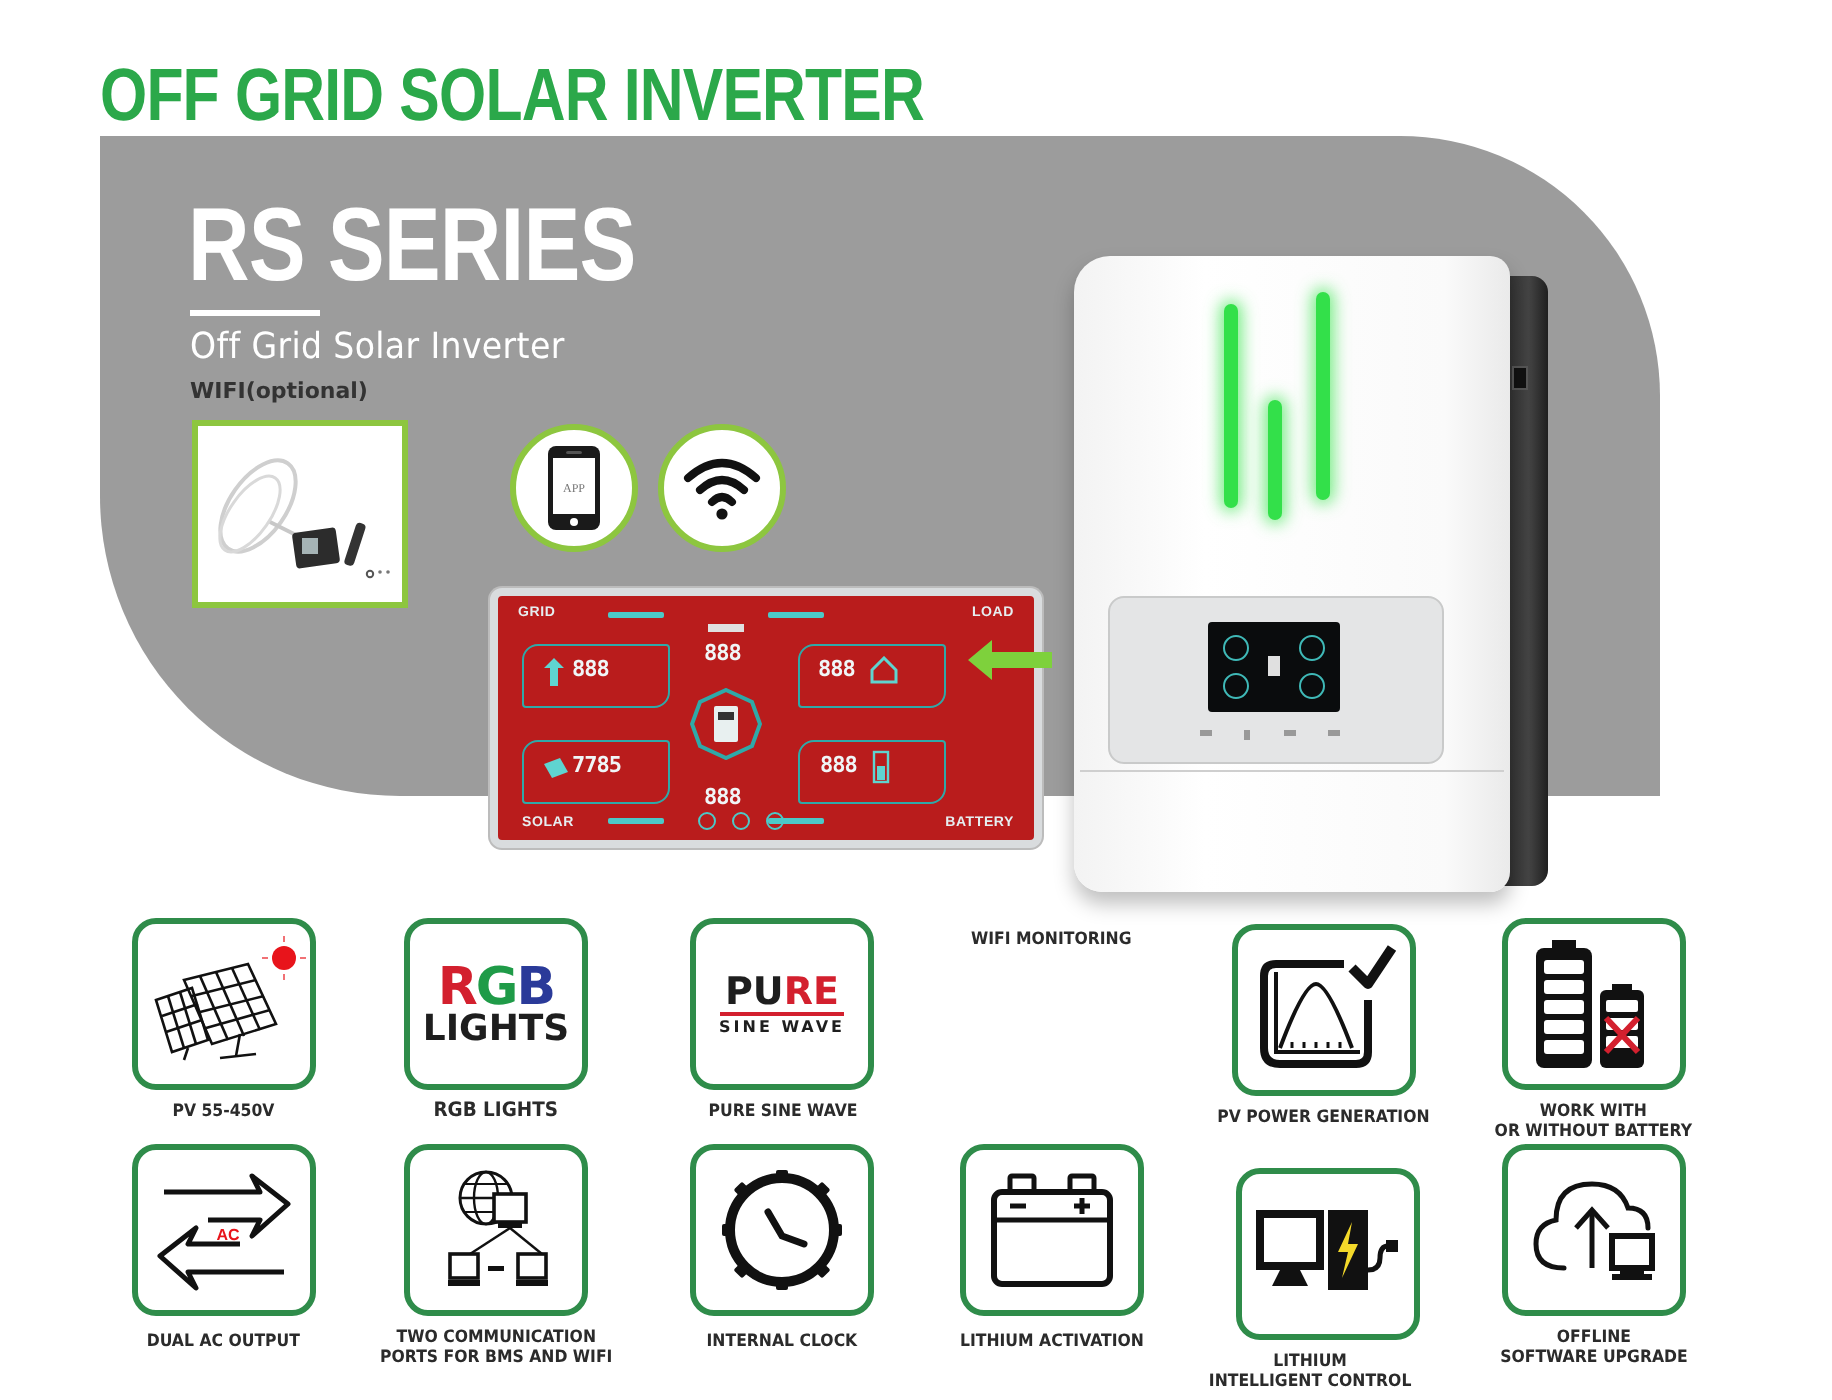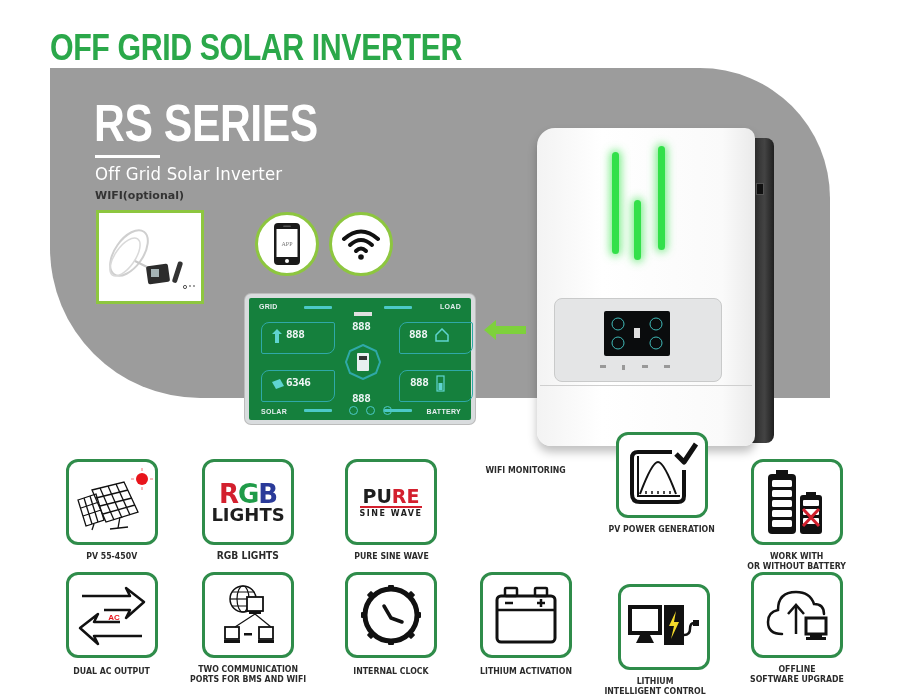--- a/index.html
+++ b/index.html
@@ -41,22 +41,22 @@
     background: #ffffff; border: 3px solid #8dc63f;
   }
 
   .circle-icon {
     position: absolute; width: 64px; height: 64px; border-radius: 50%;
     background: #ffffff; border: 3px solid #8dc63f;
     display: flex; align-items: center; justify-content: center;
   }
 
   .lcd {
-    position: absolute; left: 245px; top: 294px; width: 230px; height: 130px;
-    background: #15803d; border-radius: 6px;
+    position: absolute; left: 245px; top: 294px; width: 276px; height: 130px;
+    background: #b91c1c; border-radius: 6px;
     border: 4px solid #d9dcde; box-shadow: 0 0 0 1px #bcbcbc;
     color: #d8e8ea; font-size: 7px; font-weight: 700;
   }
   .lcd-label { position: absolute; font-size: 7px; color: #e6eef0; letter-spacing: 0.3px; }
   .lcd-bar { position: absolute; height: 3px; background: #4cc9c8; border-radius: 1px; }
   .lcd-digit {
     position: absolute; font-family: "DejaVu Sans Mono", monospace; font-size: 11px;
     color: #f0f6f7; letter-spacing: -0.5px; font-weight: 700;
   }
   .lcd-quad {
@@ -177,21 +177,21 @@
     <path d="M1 4 L9 1 L13 8 L5 11 Z" fill="#5fd4d0"></path>
   </svg>
   <svg style="position:absolute; left:187px; top:76px;" width="9" height="18" viewBox="0 0 9 18">
     <rect x="1" y="2" width="7" height="15" fill="none" stroke="#5fd4d0" stroke-width="1.2"></rect>
     <rect x="2.5" y="9" width="4" height="7" fill="#5fd4d0"></rect>
   </svg>
 
   <span class="lcd-digit" style="left:37px; top:30px;">888</span>
   <span class="lcd-digit" style="left:103px; top:22px;">888</span>
   <span class="lcd-digit" style="left:160px; top:30px;">888</span>
-  <span class="lcd-digit" style="left:37px; top:78px;">6346</span>
+  <span class="lcd-digit" style="left:37px; top:78px;">7785</span>
   <span class="lcd-digit" style="left:161px; top:78px;">888</span>
   <span class="lcd-digit" style="left:103px; top:94px;">888</span>
 
   <svg style="position:absolute; left:96px; top:46px;" width="36" height="36" viewBox="0 0 36 36">
     <polygon points="18,1 31,7 35,18 31,29 18,35 5,29 1,18 5,7" fill="none" stroke="#2fa9a8" stroke-width="2"></polygon>
     <rect x="12" y="9" width="12" height="18" rx="1" fill="#e8f0f0"></rect>
     <rect x="14" y="12" width="8" height="4" fill="#333"></rect>
   </svg>
 
   <div style="position:absolute; left:100px; bottom:5px; display:flex; gap:8px;">
@@ -281,21 +281,21 @@
       <div style="font-size:8px; letter-spacing:1.5px; color:#1e1e1e; border-top:2px solid #d3202e; padding-top:1px;">SINE WAVE</div>
     </div>
   </div>
   <div class="feature-label">PURE SINE WAVE</div>
 </div>
 
 <div class="feature" style="left:478px; top:459px;">
   <div class="feature-label">WIFI MONITORING</div>
 </div>
 
-<div class="feature" style="left:614px; top:432px;">
+<div class="feature" style="left:614px; top:462px;">
   <div class="feature-box">
     <svg width="76" height="70" viewBox="0 0 76 70">
       <path d="M48 12 L14 12 Q8 12 8 18 L8 54 Q8 62 16 62 L54 62 Q60 62 60 56 L60 30" fill="none" stroke="#111" stroke-width="4"></path>
       <path d="M14 16 L14 56 L56 56" fill="none" stroke="#111" stroke-width="2"></path>
       <path d="M16 54 Q28 22 34 22 Q40 22 52 54" fill="none" stroke="#111" stroke-width="2"></path>
       <g stroke="#111" stroke-width="1.5">
           <line x1="22" y1="54" x2="22" y2="51"></line>
           <line x1="28" y1="54" x2="28" y2="51"></line>
           <line x1="34" y1="54" x2="34" y2="51"></line>
           <line x1="40" y1="54" x2="40" y2="51"></line>

